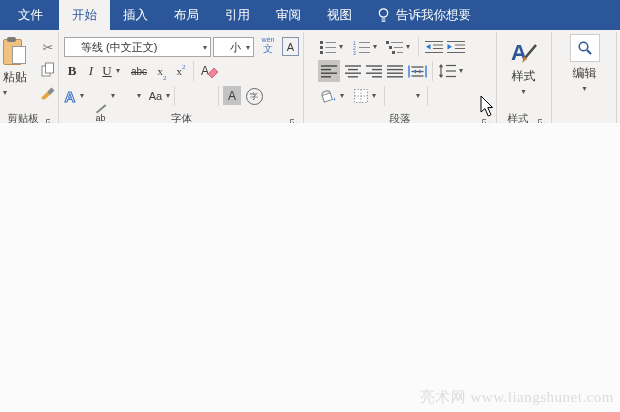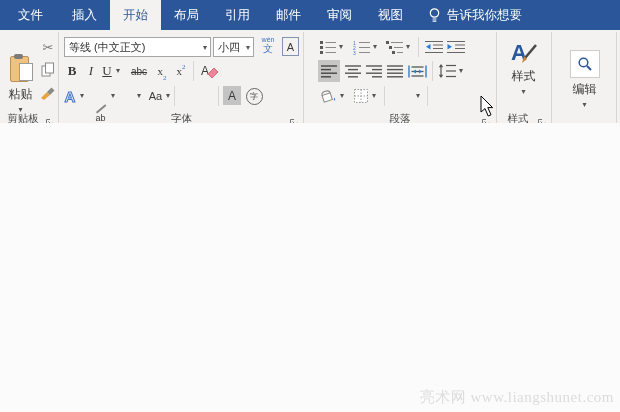--- a/index.html
+++ b/index.html
@@ -16,25 +16,25 @@
   .ribbon{position:absolute;top:30px;left:0;width:620px;height:100px;background:#f3f2f1;
           border-bottom:1px solid #d2d0ce;box-sizing:border-box;}
   .ab{position:absolute;}
   .bt{display:flex;align-items:center;justify-content:center;color:#3b3a39;box-sizing:border-box;}
   .gsep{position:absolute;top:2px;height:94px;width:1px;background:#d8d6d4;}
   .isep{position:absolute;width:1px;height:20px;background:#d8d6d4;}
   .glabel{position:absolute;top:81px;font-size:10.5px;color:#4a4a4a;text-align:center;line-height:14px;}
   .cv{position:absolute;font-size:8px;color:#555;line-height:1;}
   .combo{position:absolute;background:#fff;border:1px solid #a6a6a6;box-sizing:border-box;
          display:flex;align-items:center;font-size:11px;color:#333;}
-  .combo .txt{padding-left:4px;flex:1;white-space:nowrap;overflow:hidden;}
+  .combo .txt{padding-left:16px;flex:1;white-space:nowrap;overflow:hidden;}
   .combo .ca{font-size:8px;color:#555;padding:0 3px;border-left:1px solid transparent;}
   
-  .pastebtn{position:absolute;left:3px;top:22px;width:35px;height:73px;display:flex;flex-direction:column;
-            align-items:center;justify-content:flex-start;padding-top:3px;box-sizing:border-box;}
+  .pastebtn{position:absolute;left:3px;top:5px;width:35px;height:73px;display:flex;flex-direction:column;
+            justify-content:flex-start;padding-top:3px;box-sizing:border-box;}
   .clipwrap{position:relative;width:21px;height:27px;}
   .clip-base{position:absolute;left:0;top:1px;width:17px;height:24px;background:#f0c27f;border:1px solid #bb9055;border-radius:2px;}
   .clip-top{position:absolute;left:4px;top:-1px;width:9px;height:5px;background:#7b7b7b;border-radius:2px;}
   .clip-page{position:absolute;left:9px;top:8px;width:12px;height:16px;background:#fff;border:1px solid #9a9a9a;}
   .pastebtn .lbl{font-size:12px;color:#3b3a39;margin-top:4px;}
   .pastebtn .ca{font-size:8px;color:#555;margin-top:2px;}
   
   .bigbtn{position:absolute;display:flex;flex-direction:column;align-items:center;justify-content:flex-start;
           padding-top:4px;box-sizing:border-box;}
   .bigbtn .lbl{font-size:12px;color:#3b3a39;margin-top:3px;}
@@ -83,25 +83,24 @@
              font-size:15px;color:#dcdcdc;letter-spacing:0.5px;}
   .cursor{position:absolute;left:480px;top:96px;z-index:20;}
 </style>
 </head>
 <body>
 
 <div class="stage">
 
   <div class="tabbar">
     <div class="tab file">文件</div>
+    <div class="tab selected">开始</div>
     <div class="tab">插入</div>
-    <div class="tab selected">开始</div>
     <div class="tab">布局</div>
     <div class="tab">引用</div>
-    <div class="tab">邮件</div>
     <div class="tab">审阅</div>
     <div class="tab">视图</div>
     <div class="tellme">
       <span style="display:flex;">
         <svg width="13" height="17" viewBox="0 0 13 17">
           <circle cx="6.5" cy="6" r="4.2" fill="none" stroke="#fff" stroke-width="1.2"></circle>
           <path d="M4.6 12 h3.8 M4.6 14.2 h3.8" stroke="#fff" stroke-width="1.2" fill="none"></path>
         </svg>
       </span>
       <span>告诉我你想要</span>
@@ -422,21 +421,21 @@
     </div>
     <div class="glabel" style="left:497px;width:42px;">样式</div>
     <div class="ab" style="left:537px;top:84px;">
       <svg width="10" height="10" viewBox="0 0 10 10">
         <path d="M1.5 1.5 h3.5 M1.5 1.5 v3.5" stroke="#777" fill="none"></path>
         <path d="M3.5 3.5 l4.5 4.5 M8 4.8 v3.2 h-3.2" stroke="#777" fill="none"></path>
       </svg>
     </div>
     <div class="gsep" style="left:551px;"></div>
 
-    <div class="bigbtn" style="left:557px;top:16px;width:55px;height:74px;">
+    <div class="bigbtn" style="left:557px;top:0;width:55px;height:74px;">
       <span class="magbox">
         <svg width="16" height="16" viewBox="0 0 16 16">
           <circle cx="6.5" cy="6.5" r="4.3" fill="#fff" stroke="#2b579a" stroke-width="1.5"></circle>
           <line x1="10" y1="10" x2="14" y2="14" stroke="#2b579a" stroke-width="2"></line>
         </svg>
       </span>
       <span class="lbl">编辑</span>
       <span class="ca">▾</span>
     </div>
     <div class="gsep" style="left:616px;"></div>

